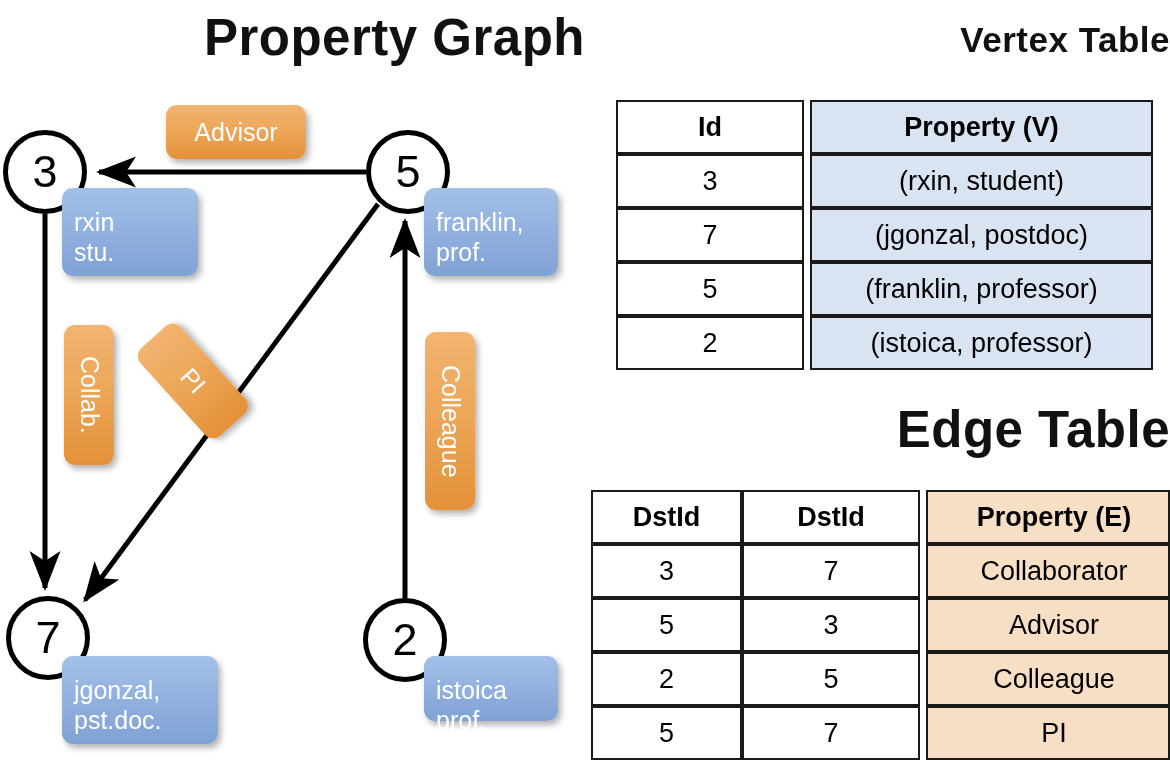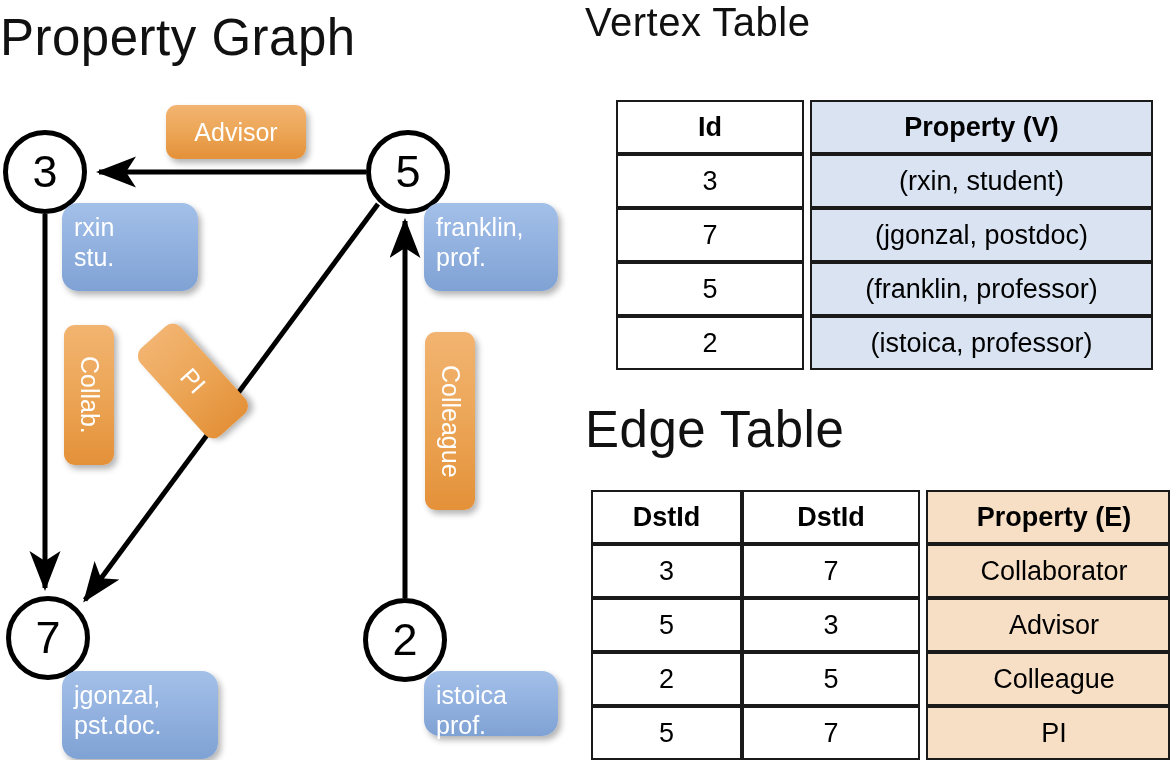--- a/index.html
+++ b/index.html
@@ -9,28 +9,28 @@
     background: #ffffff;
     font-family: "Liberation Sans", sans-serif;
     overflow: hidden;
   }
   #page { position: relative; width: 1170px; height: 760px; background:#fff; }
 
   
   .title {
     position: absolute;
     font-family: "Liberation Sans", sans-serif;
-    font-weight: 400;
+    font-weight: 700;
     color: #111;
     letter-spacing: 0.5px;
     white-space: nowrap;
-    text-align: left;
+    text-align: right;
   }
   #title-property-graph { left: 0;   top: 8px;  width: 585px; font-size: 51px; }
-  #title-vertex-table   { left: 585px; top: 0;  width: 585px; font-size: 40px; }
+  #title-vertex-table   { left: 585px; top: 20px;  width: 585px; font-size: 35px; }
   #title-edge-table     { left: 585px; top: 400px; width: 585px; font-size: 51px; }
 
   
   #graph { position: absolute; left: 0; top: 0; width: 585px; height: 760px; }
   #graph-svg { position: absolute; left:0; top:0; width:585px; height:760px; }
 
   .node {
     position: absolute;
     width: 84px; height: 84px;
     border: 5px solid #000;
@@ -39,31 +39,30 @@
     display: flex; align-items: center; justify-content: center;
     font-family: "Liberation Sans", sans-serif;
     font-weight: 300;
     font-size: 45px;
     color: #000;
     z-index: 3;
   }
 
   .prop-box {
     position: absolute;
-    border-radius: 16px;
+    border-radius: 11px;
     background: linear-gradient(180deg, #a3c0e8 0%, #93b2e0 45%, #7fa2d4 100%);
     box-shadow: 3px 4px 6px rgba(0,0,0,0.30);
     color: #ffffff;
     font-family: "Liberation Sans", sans-serif;
     font-weight: 300;
     font-size: 25px;
     line-height: 1.18;
-    padding: 10px 12px;
+    padding: 20px 12px;
     z-index: 4;
-    margin-top: 15px;
   }
 
   .edge-label {
     position: absolute;
     border-radius: 11px;
     background: linear-gradient(180deg, #f2b471 0%, #eca657 48%, #e49139 100%);
     box-shadow: 3px 4px 6px rgba(0,0,0,0.30);
     color: #ffffff;
     font-family: "Liberation Sans", sans-serif;
     font-weight: 300;

